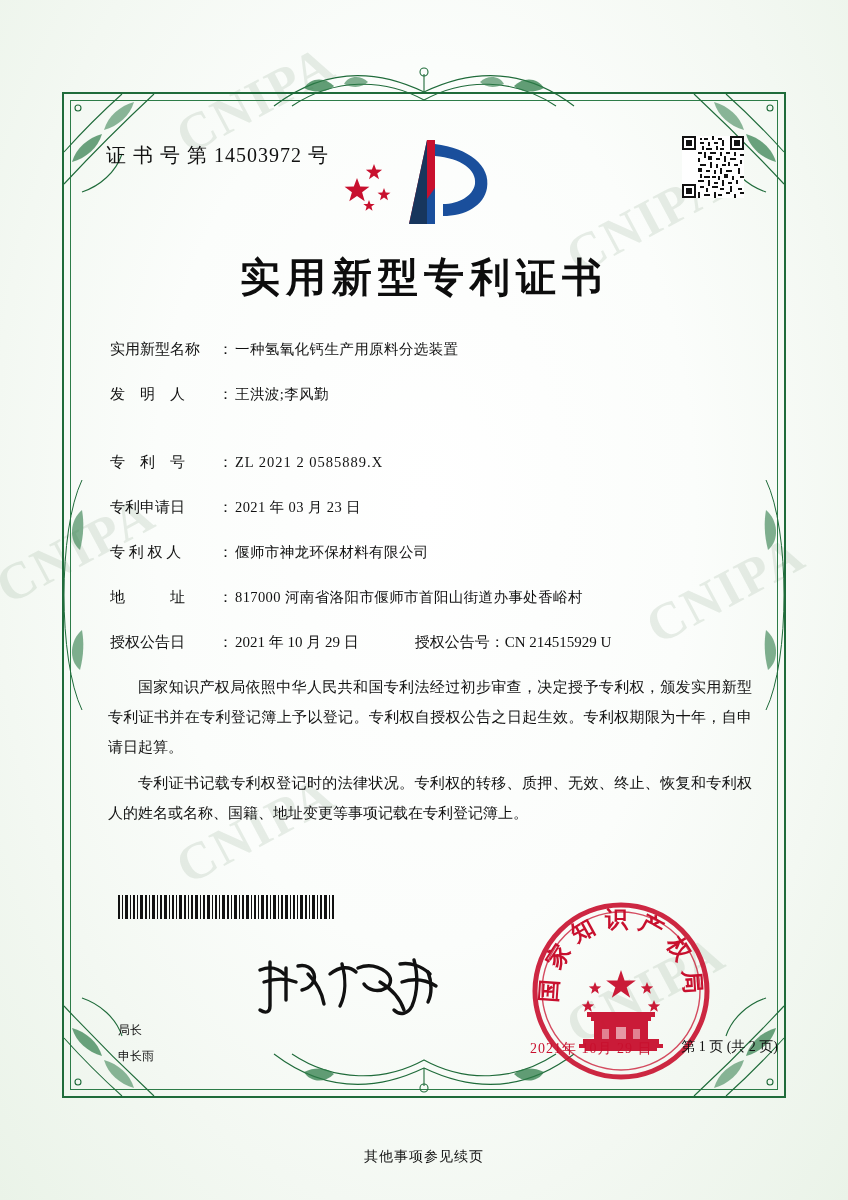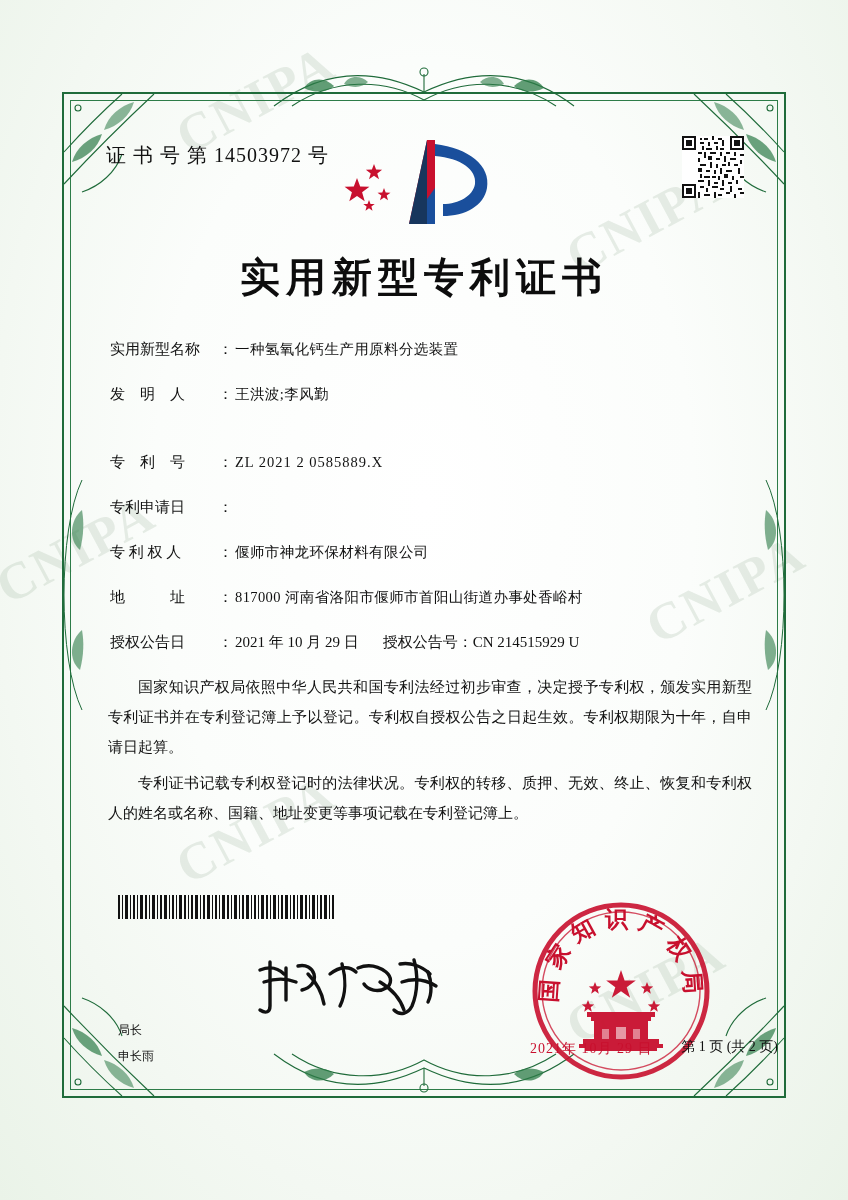--- a/index.html
+++ b/index.html
@@ -451,39 +451,40 @@
 
       <div class="field-row">
         <span class="field-label">专　利　号</span>
         <span class="field-colon">：</span>
         <span class="field-value mono">ZL 2021 2 0585889.X</span>
       </div>
 
       <div class="field-row">
         <span class="field-label">专利申请日</span>
         <span class="field-colon">：</span>
+        <span class="field-value">2021 年 03 月 23 日</span>
       </div>
 
       <div class="field-row">
         <span class="field-label">专 利 权 人</span>
         <span class="field-colon">：</span>
         <span class="field-value">偃师市神龙环保材料有限公司</span>
       </div>
 
       <div class="field-row">
         <span class="field-label">地　　　址</span>
         <span class="field-colon">：</span>
         <span class="field-value">817000 河南省洛阳市偃师市首阳山街道办事处香峪村</span>
       </div>
 
       <div class="field-row">
         <span class="field-label">授权公告日</span>
         <span class="field-colon">：</span>
         <span style="flex:0 0 auto;">2021 年 10 月 29 日</span>
-        <span class="inline-group" style="margin-left:24px;font-family:Liberation Serif, serif;">
+        <span class="inline-group" style="margin-left:56px;font-family:Liberation Serif, serif;">
           <span>授权公告号</span>
           <span>：</span>
           <span class="mono">CN 214515929 U</span>
         </span>
       </div>
 
     </div>
 
     <div class="paras">
       <p class="para">国家知识产权局依照中华人民共和国专利法经过初步审查，决定授予专利权，颁发实用新型专利证书并在专利登记簿上予以登记。专利权自授权公告之日起生效。专利权期限为十年，自申请日起算。</p>
@@ -605,14 +606,15 @@
           <rect x="-36" y="42" width="72" height="3"></rect>
         </g>
       </g>
     </svg>
 
     <div class="seal-date">2021年 10月 29 日</div>
 
     <div class="page-num">第 1 页 (共 2 页)</div>
   </div>
 
+  <div class="footer-note">其他事项参见续页</div>
 
 </div>
 
 </body></html>

